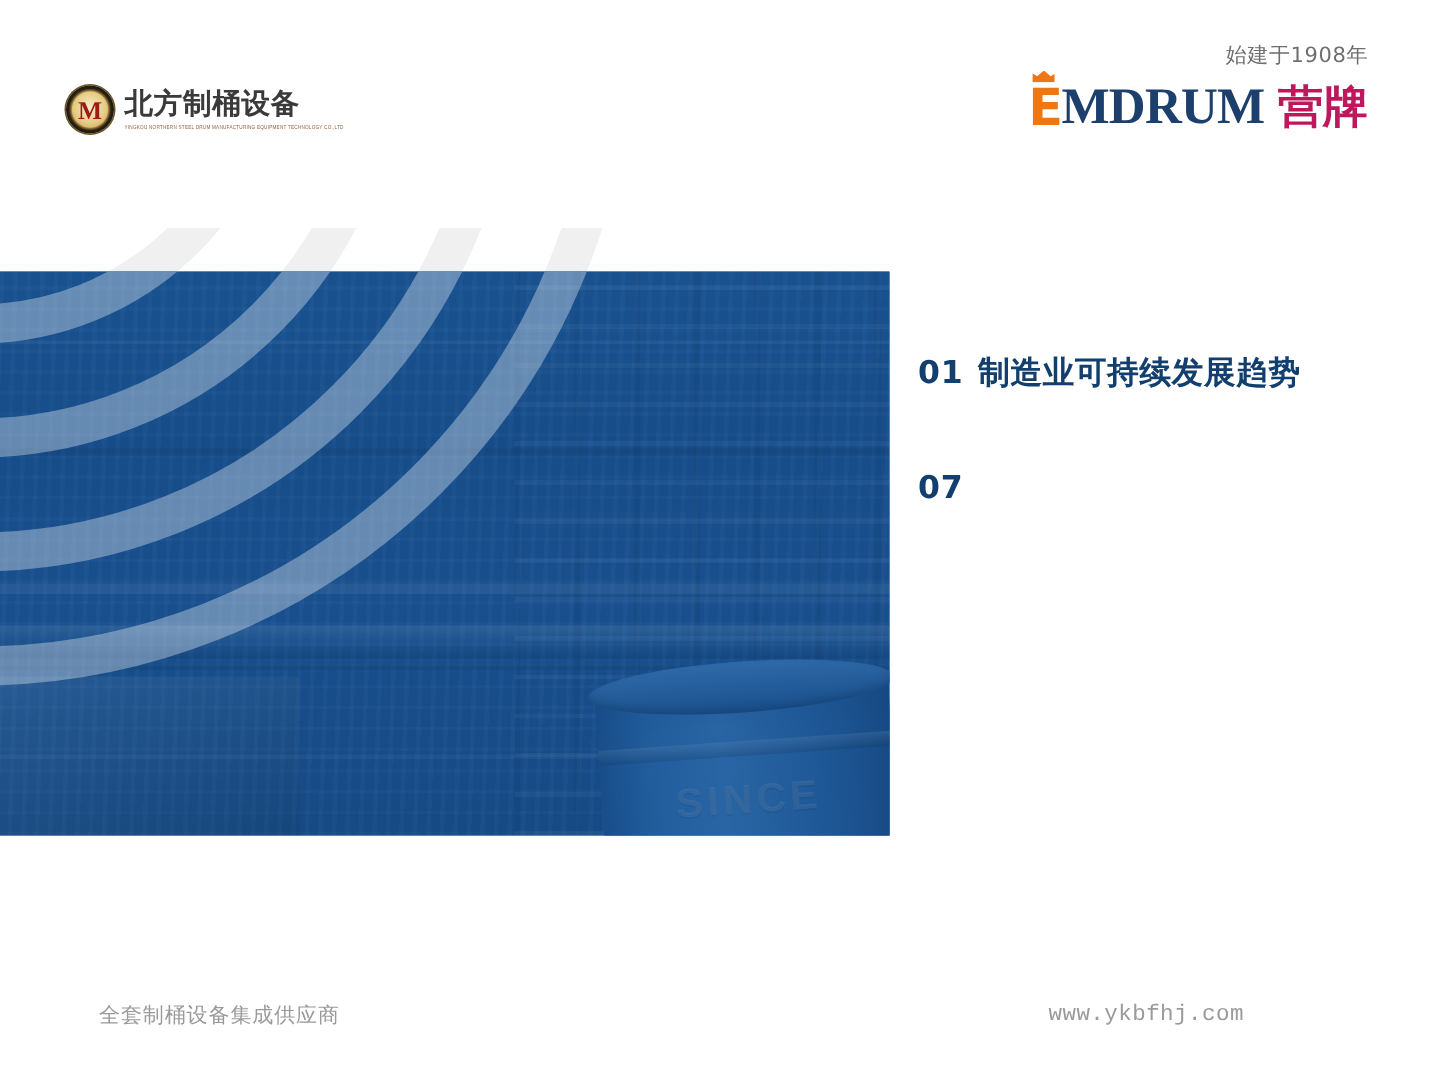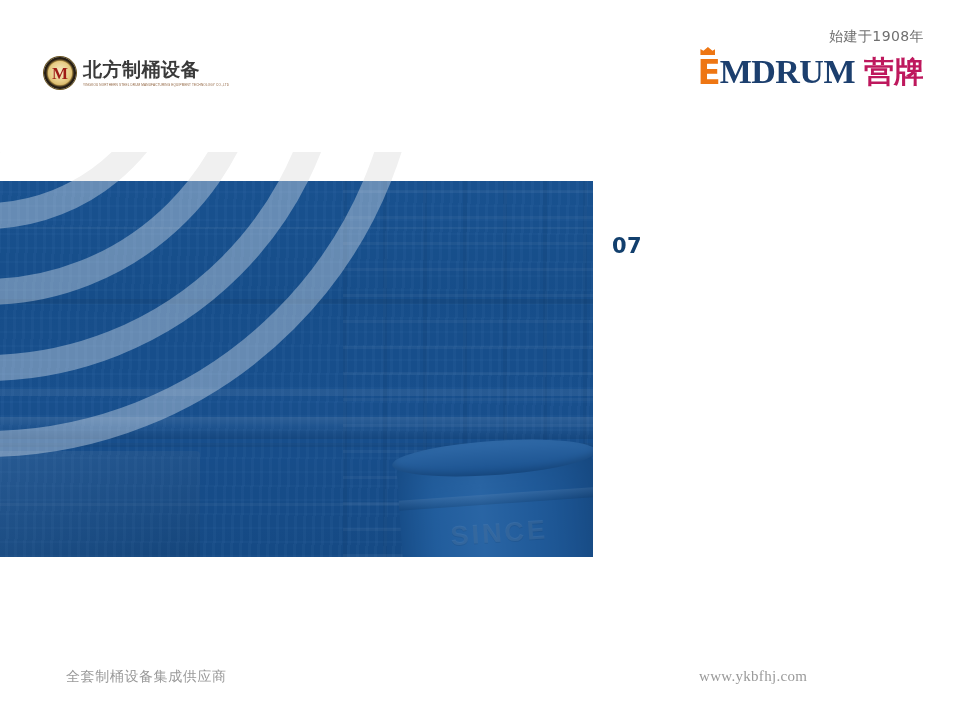--- a/index.html
+++ b/index.html
@@ -38,21 +38,21 @@
     font-size:19px; font-weight:bold; color:#3a3a3a;
     letter-spacing:0.5px; line-height:1.05;
     font-family:"DejaVu Sans","Liberation Sans",sans-serif;
   }
   .logo-en {
     font-size:3.1px; color:#8d5f3a; letter-spacing:0.15px;
     line-height:1.4; margin-top:2px; white-space:nowrap;
     transform:scaleY(1.25); transform-origin:left top;
   }
 
-  .header-right { position:absolute; right:36px; top:28px; text-align:right; }
+  .header-right { position:absolute; right:48px; top:28px; text-align:right; }
   .since-line {
     font-size:14px; color:#6f6f6f; letter-spacing:0.4px;
     font-family:"DejaVu Sans","Liberation Sans",sans-serif;
     margin-bottom:9px;
   }
   .emdrum { display:flex; align-items:center; justify-content:flex-end; }
   .em-e {
     position:relative; font-size:34px; font-weight:bold; color:#ee7613;
     font-family:"DejaVu Sans","Liberation Sans",sans-serif;
     line-height:1; letter-spacing:-1px;
@@ -174,21 +174,21 @@
   
   .footer { position:absolute; left:0; bottom:0; width:760px; height:70px;text-align:right; }
   .foot-left {
     position:absolute; left:66px; top:18px;
     font-size:14px; color:#9a9a9a; letter-spacing:0.6px;
     font-family:"DejaVu Sans","Liberation Sans",sans-serif;
   }
   .foot-right {
     position:absolute; left:699px; top:18px;
     font-size:15px; color:#9a9a9a; letter-spacing:0.3px;
-    font-family:Liberation Serif, serif;
+    font-family:Liberation Mono, monospace;
   }
 </style>
 </head>
 <body>
 
 <div class="header">
 
   <div class="brand-logo">
     <div class="logo-badge">
       <span>M</span>
@@ -251,20 +251,24 @@
     <circle cx="-15" cy="-161" r="196" stroke-width="26"></circle>
     <circle cx="-15" cy="-161" r="272" stroke-width="26"></circle>
     <circle cx="-15" cy="-161" r="348" stroke-width="26"></circle>
     <circle cx="-15" cy="-161" r="424" stroke-width="26"></circle>
   </svg>
 
 </div>
 
 <div class="agenda">
 
+  <div class="agenda-item">
+    <span class="ag-num">01</span>
+    <span class="ag-text">制造业可持续发展趋势</span>
+  </div>
 
   <div class="agenda-item">
     <span class="ag-num">07</span>
   </div>
 
 
 </div>
 
 <div class="footer">
   <div class="foot-left">全套制桶设备集成供应商</div>

